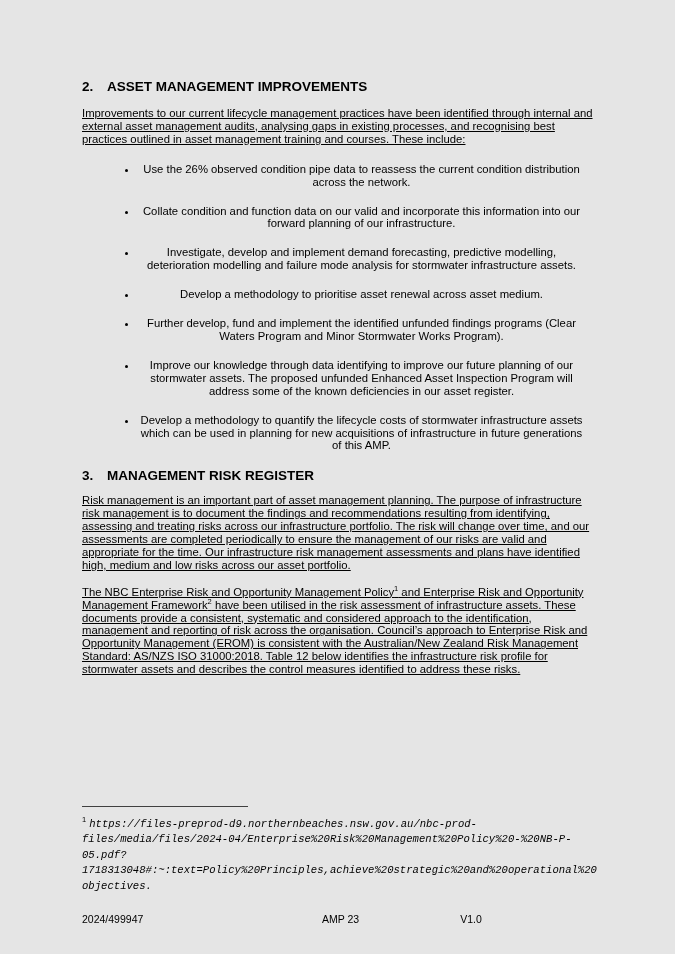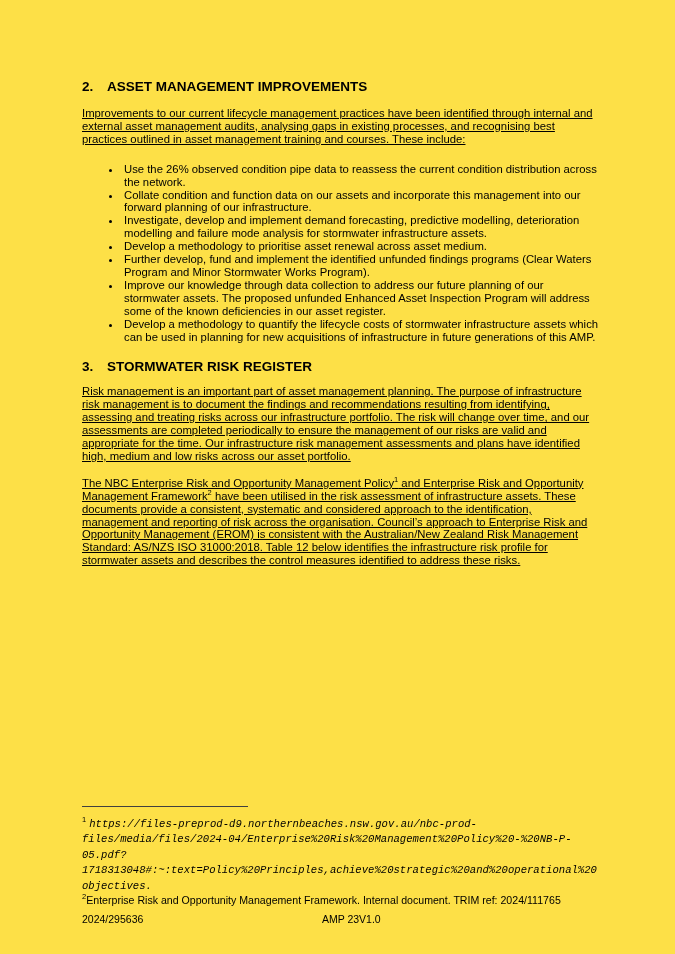--- a/index.html
+++ b/index.html
@@ -4,21 +4,21 @@
 <style>
   html, body { margin: 0; padding: 0; }
   body {
     width: 675px; height: 954px;
     background: #ffffff;
     font-family: "Liberation Sans", sans-serif;
     color: #000000;
     position: relative;
     overflow: hidden;
   }
-  .page { position: absolute; inset: 0; background: #fde047; }
+  .page { position: absolute; inset: 0; background: #e5e5e5; }
 
   .content { position: absolute; left: 82px; top: 79px; width: 517px; }
 
   .h-sec {
     font-size: 13.5px; font-weight: bold; line-height: 15px;
     margin: 0 0 13px 0;
   }
   .h-sec .num { display: inline-block; width: 25px; }
   .h-sec.h3 { margin-top: 16px; margin-bottom: 11px; }
 
@@ -26,21 +26,21 @@
     font-size: 11.3px; line-height: 12.9px;
     margin: 0 0 14px 0;
     text-decoration: underline;
   }
 
   ul.bullets {
     margin: 17px 0 14px 0; padding-left: 40px;
     font-size: 11.3px; line-height: 12.9px;
     list-style: disc outside;
   }
-  ul.bullets li { margin: 0; padding-left: 2px; }
+  ul.bullets li { margin: 16px; padding-left: 2px; text-align: center; }
 
   a.doclink { color: #0000ee; text-decoration: underline; cursor: pointer; }
 
   .footnotes { position: absolute; left: 82px; top: 806px; width: 517px; }
   .fn-divider { width: 166px; border-top: 1.6px solid #404040; margin: 0 0 9px 0; }
   p.fn {
     font-size: 10.6px; line-height: 14.4px; margin: 0;
     overflow-wrap: break-word; word-wrap: break-word;
   }
   p.fn sup { font-size: 7.5px; line-height: 0; }
@@ -49,61 +49,60 @@
 
   sup.ref { font-size: 7.5px; line-height: 0; vertical-align: super; }
 
   .footer {
     position: absolute; left: 82px; top: 913px; width: 517px;
     display: grid; grid-template-columns: 1fr auto 1fr;
     font-size: 10.5px; line-height: 12px;
   }
   .footer .f-left { text-align: left; }
   .footer .f-center { text-align: right; }
-  .footer .f-right { text-align: left; padding-right: 16px; }
+  .footer .f-right { text-align: center; padding-right: 16px; }
 </style>
 </head>
 <body>
 
 <div class="page">
 
   <div class="content">
 
     <div class="h-sec">
       <span class="num">2.</span><span>ASSET MANAGEMENT IMPROVEMENTS</span>
     </div>
 
     <p class="body">Improvements to our current lifecycle management practices have been identified through internal and external asset management audits, analysing gaps in existing processes, and recognising best practices outlined in asset management training and courses. These include:</p>
 
     <ul class="bullets">
       <li>Use the 26% observed condition pipe data to reassess the current condition distribution across the network.</li>
-      <li>Collate condition and function data on our assets and incorporate this management into our forward planning of our infrastructure.</li>
+      <li>Collate condition and function data on our valid and incorporate this information into our forward planning of our infrastructure.</li>
       <li>Investigate, develop and implement demand forecasting, predictive modelling, deterioration modelling and failure mode analysis for stormwater infrastructure assets.</li>
       <li>Develop a methodology to prioritise asset renewal across asset medium.</li>
       <li>Further develop, fund and implement the identified unfunded findings programs (Clear Waters Program and Minor Stormwater Works Program).</li>
-      <li>Improve our knowledge through data collection to address our future planning of our stormwater assets. The proposed unfunded Enhanced Asset Inspection Program will address some of the known deficiencies in our asset register.</li>
+      <li>Improve our knowledge through data identifying to improve our future planning of our stormwater assets. The proposed unfunded Enhanced Asset Inspection Program will address some of the known deficiencies in our asset register.</li>
       <li>Develop a methodology to quantify the lifecycle costs of stormwater infrastructure assets which can be used in planning for new acquisitions of infrastructure in future generations of this AMP.</li>
     </ul>
 
 
     <div class="h-sec h3">
-      <span class="num">3.</span><span>STORMWATER RISK REGISTER</span>
+      <span class="num">3.</span><span>MANAGEMENT RISK REGISTER</span>
     </div>
 
     <p class="body">Risk management is an important part of asset management planning. The purpose of infrastructure risk management is to document the findings and recommendations resulting from identifying, assessing and treating risks across our infrastructure portfolio. The risk will change over time, and our assessments are completed periodically to ensure the management of our risks are valid and appropriate for the time. Our infrastructure risk management assessments and plans have identified high, medium and low risks across our asset portfolio.</p>
 
     <p class="body"><span>The NBC Enterprise Risk and Opportunity Management Policy</span><sup class="ref">1</sup><span> and Enterprise Risk and Opportunity Management Framework</span><sup class="ref">2</sup><span> have been utilised in the risk assessment of infrastructure assets. These documents provide a consistent, systematic and considered approach to the identification, management and reporting of risk across the organisation. Council’s approach to Enterprise Risk and Opportunity Management (EROM) is consistent with the Australian/New Zealand Risk Management Standard: AS/NZS ISO 31000:2018. Table 12 below identifies the infrastructure risk profile for stormwater assets and describes the control measures identified to address these risks.</span></p>
 
   </div>
 
   <div class="footnotes">
     <div class="fn-divider"></div>
     <p class="fn fn1"><sup>1</sup><span class="fn-italic">https://files-preprod-d9.northernbeaches.nsw.gov.au/nbc-prod-files/media/files/2024-04/Enterprise%20Risk%20Management%20Policy%20-%20NB-P-05.pdf?1718313048#:~:text=Policy%20Principles,achieve%20strategic%20and%20operational%20objectives.</span></p>
-    <p class="fn fn2"><sup>2</sup><span>Enterprise Risk and Opportunity Management Framework. Internal document. TRIM ref: 2024/111765</span></p>
   </div>
 
   <div class="footer">
-    <span class="f-left">2024/295636</span>
+    <span class="f-left">2024/499947</span>
     <span class="f-center">AMP 23</span>
     <span class="f-right">V1.0</span>
   </div>
 
 </div>
 
 </body></html>

